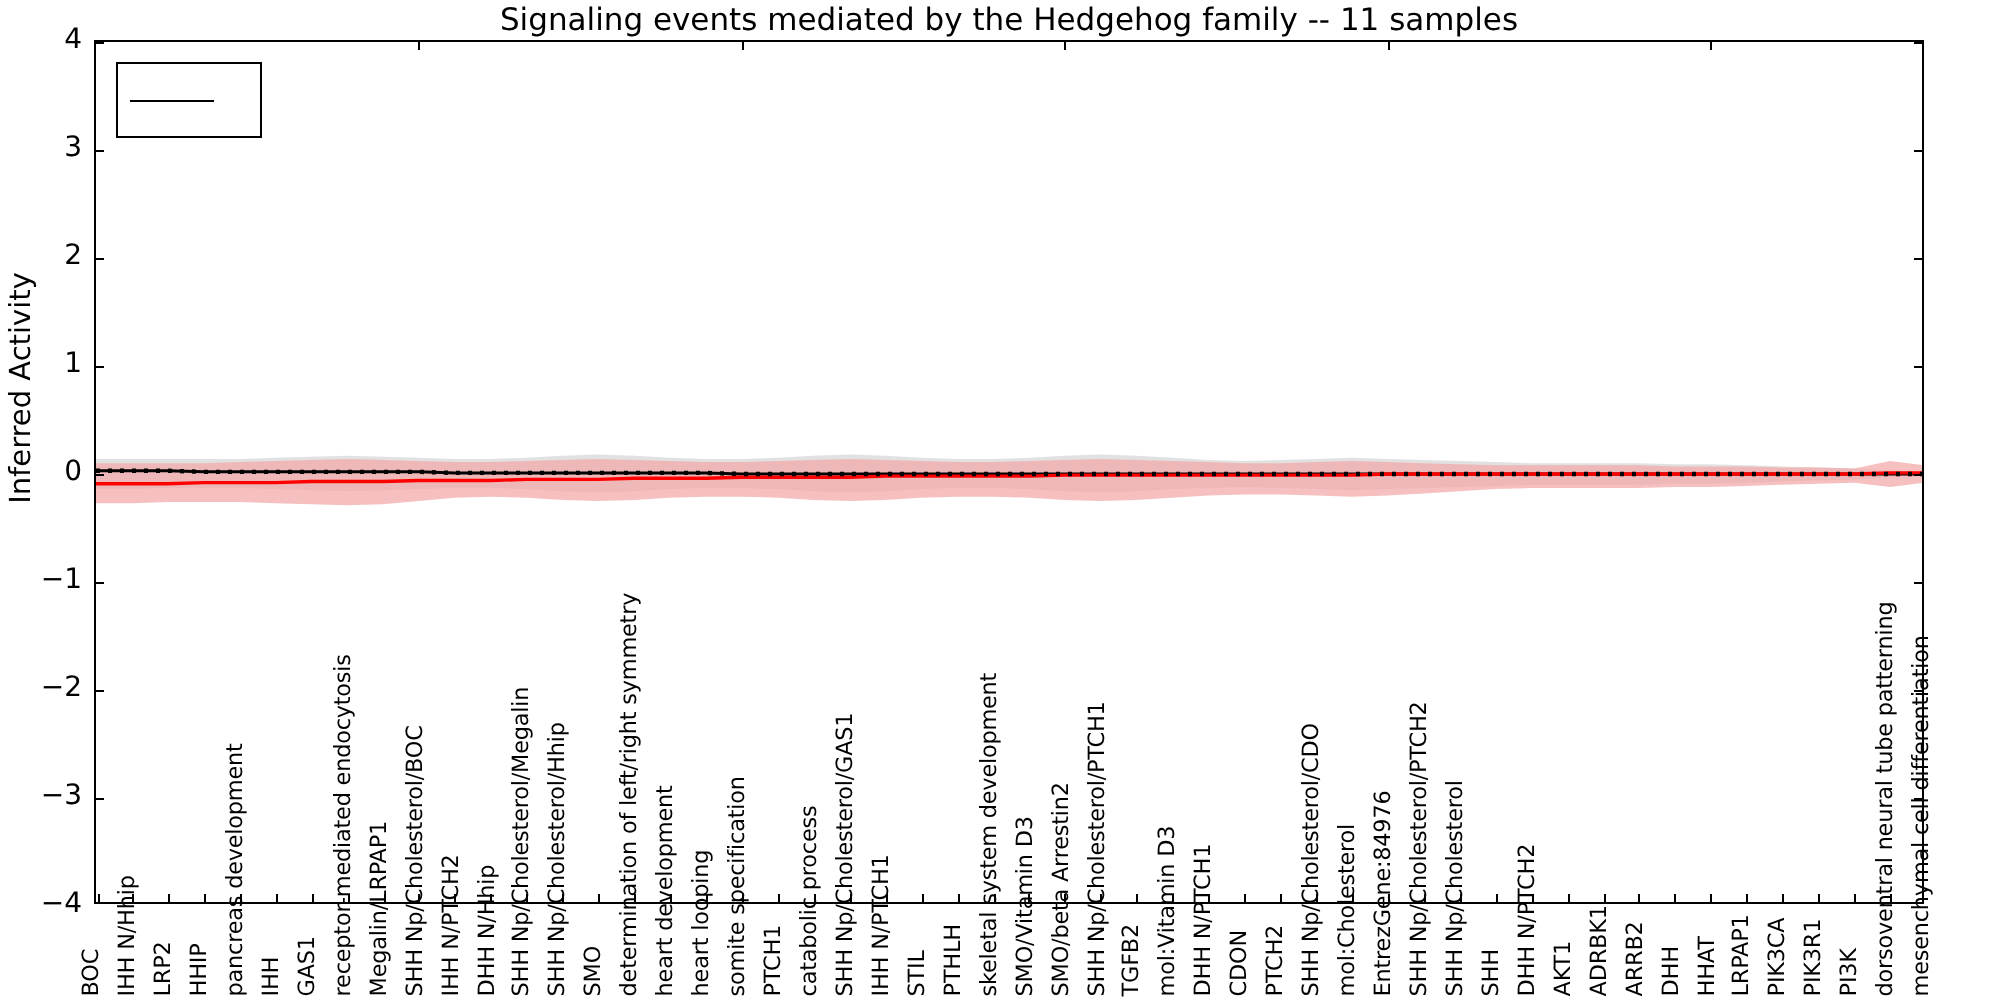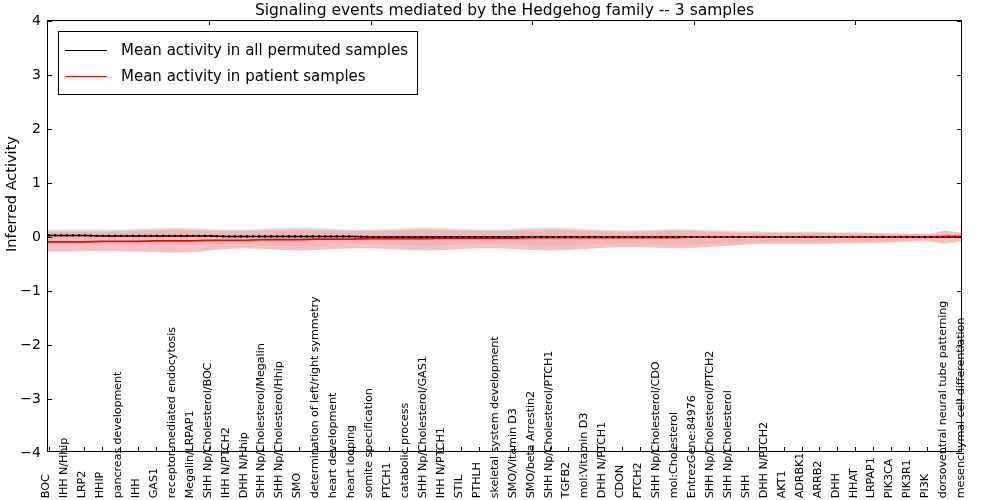--- a/index.html
+++ b/index.html
@@ -46,21 +46,21 @@
   .lgrow{display:flex;align-items:center;height:26px;}
   .lgline{width:42px;height:0;border-top:1.6px solid #000;margin-right:14px;}
   .lgline.red{border-top-color:#ff0000;}
   .lgtext{font-size:15px;white-space:nowrap;}
 </style>
 </head>
 <body>
 
 <div id="fig">
 
-  <div id="title">Signaling events mediated by the Hedgehog family -- 3 samples</div>
+  <div id="title">Signaling events mediated by the Hedgehog family -- 11 samples</div>
 
   <div id="ylabel">
     <span>Inferred Activity</span>
   </div>
 
   <div id="yticks-host">
       <div class="ytick" style="right: auto; left: 7px; top: 452px;">−4</div>
       <div class="ytick" style="right: auto; left: 7px; top: 398px;">−3</div>
       <div class="ytick" style="right: auto; left: 7px; top: 344px;">−2</div>
       <div class="ytick" style="right: auto; left: 7px; top: 290px;">−1</div>
@@ -167,25 +167,20 @@
         <div class="xtickmark" style="left: 825.294px;"></div>
         <div class="xtickmark" style="left: 843.235px;"></div>
         <div class="xtickmark" style="left: 861.176px;"></div>
         <div class="xtickmark" style="left: 879.118px;"></div>
         <div class="xtickmark" style="left: 897.059px;"></div>
       </div>
 
     <div id="legend">
       <div class="lgrow">
         <span class="lgline"></span>
-        <span class="lgtext">Mean activity in all permuted samples</span>
-      </div>
-      <div class="lgrow">
-        <span class="lgline red"></span>
-        <span class="lgtext">Mean activity in patient samples</span>
       </div>
     </div>
   </div>
 
   <div id="xticklabels">
       <div class="xtl" style="left: 4.2px;">BOC</div>
       <div class="xtl" style="left: 22.1412px;">IHH N/Hhip</div>
       <div class="xtl" style="left: 40.0824px;">LRP2</div>
       <div class="xtl" style="left: 58.0235px;">HHIP</div>
       <div class="xtl" style="left: 75.9647px;">pancreas development</div>

